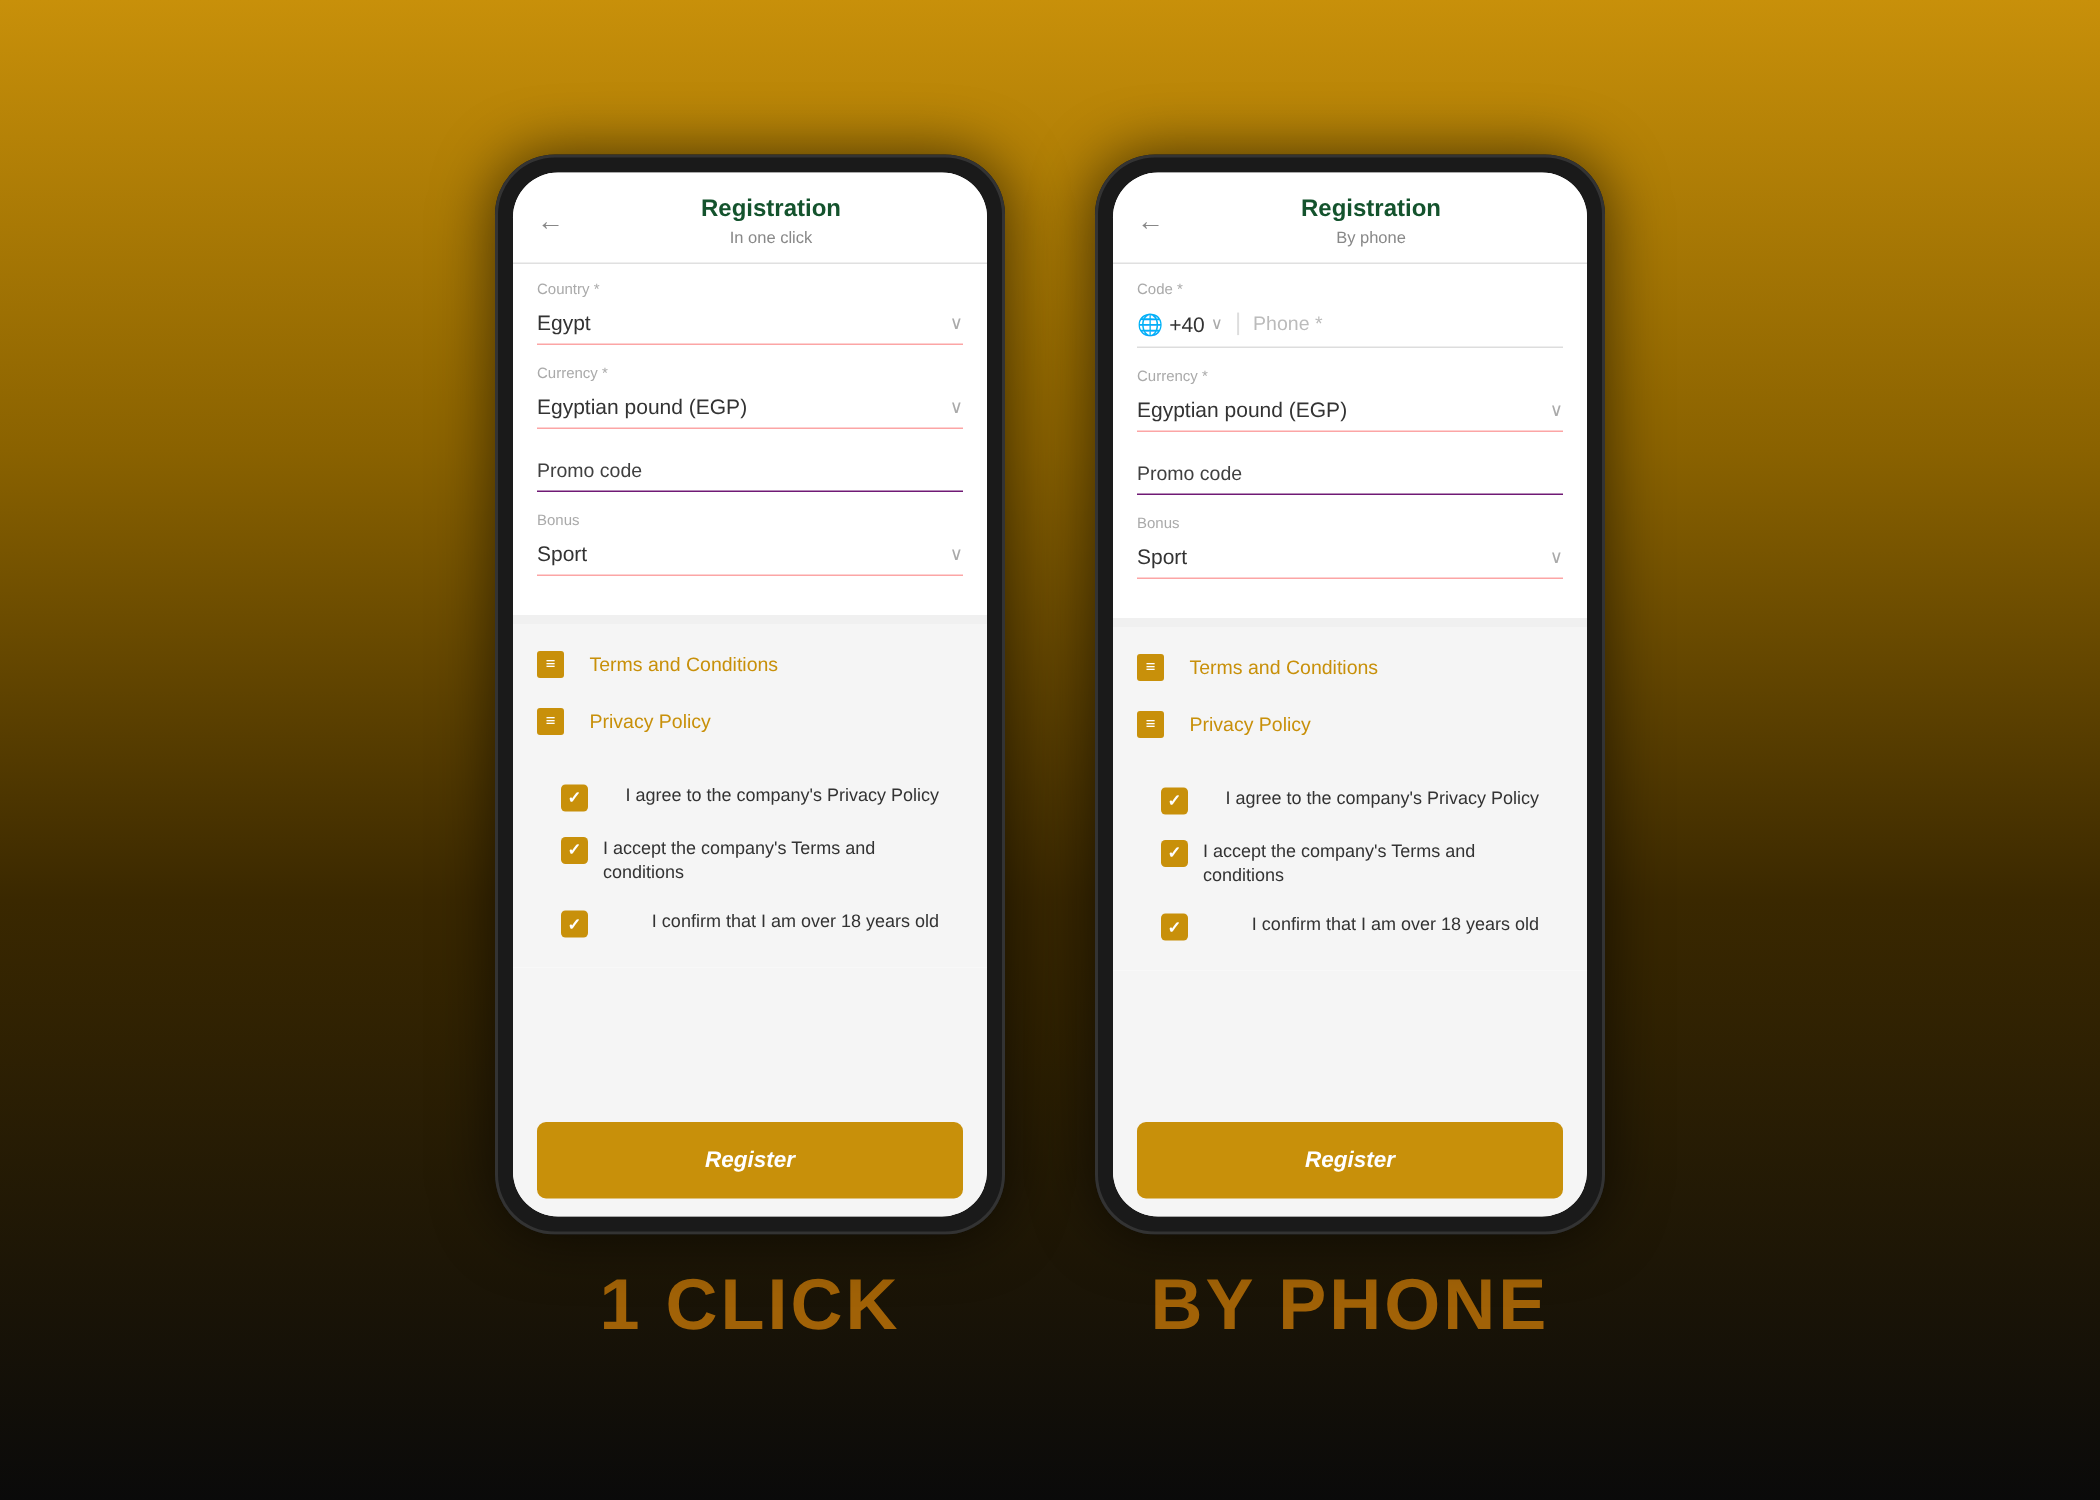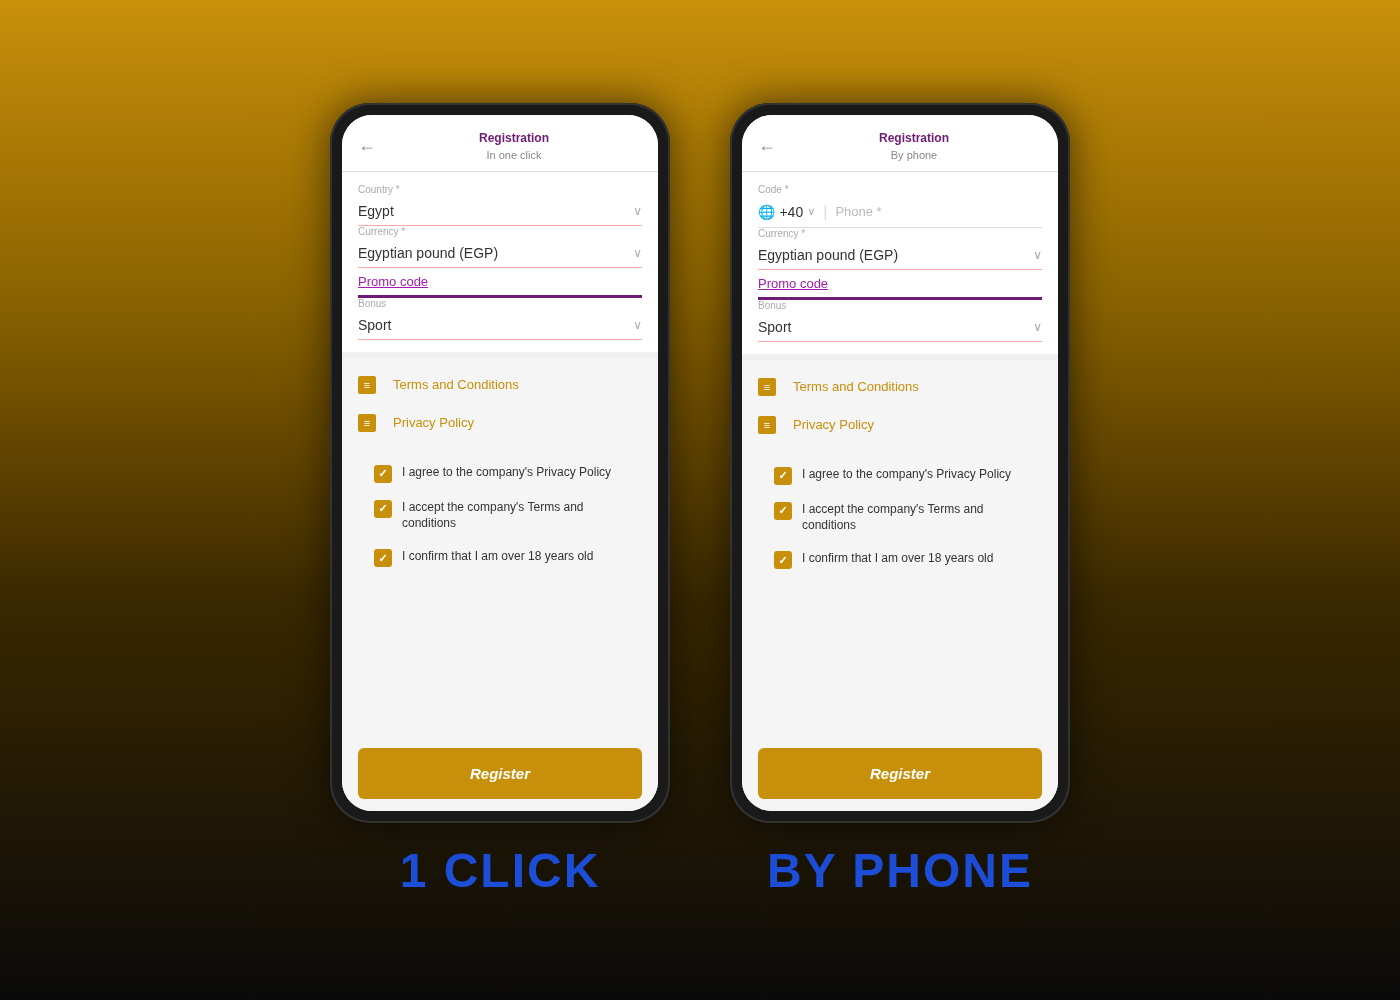--- a/index.html
+++ b/index.html
@@ -23,21 +23,21 @@
     }
 
     .phone-section {
       display: flex;
       flex-direction: column;
       align-items: center;
       gap: 20px;
     }
 
     .phone-label {
-      color: #1d4ed8;
+      color: #a16207;
       font-size: 48px;
       font-weight: 900;
       letter-spacing: 2px;
       text-align: center;
     }
 
     .phone-device {
       width: 340px;
       height: 720px;
       background: #1a1a1a;
@@ -70,38 +70,39 @@
       font-size: 18px;
       margin-right: 10px;
     }
 
     .header-title-block {
       flex: 1;
       text-align: center;
     }
 
     .header-title {
-      font-size: 12px;
+      font-size: 16px;
       font-weight: bold;
-      color: #701a75;
+      color: #14532d;
     }
 
     .header-subtitle {
       font-size: 11px;
       color: #888;
       margin-top: 4px;
     }
 
     .form-section {
       padding: 12px 16px;
       background: #fff;
       border-bottom: 6px solid #f0f0f0;
     }
 
     .field-group {
+      margin-bottom: 14px;
     }
 
     .field-label {
       font-size: 10px;
       color: #aaa;
       margin-bottom: 2px;
     }
 
     .field-input {
       width: 100%;
@@ -114,26 +115,25 @@
       align-items: center;
       justify-content: space-between;
     }
 
     .field-input .chevron {
       color: #aaa;
       font-size: 12px;
     }
 
     .field-placeholder {
-      color: #a21caf;
+      color: #404040;
       font-size: 13px;
       padding: 6px 0;
-      border-bottom: 3px solid #701a75;
+      border-bottom: 1px solid #701a75;
       width: 100%;
-      text-decoration: underline;
     }
 
     .phone-code-row {
       display: flex;
       align-items: center;
       border-bottom: 1px solid #ddd;
       padding: 6px 0;
       gap: 8px;
     }
 
@@ -190,20 +190,21 @@
     .checkbox-section {
       padding: 6px 16px 12px;
       background: #f5f5f5;
     }
 
     .checkbox-item {
       display: flex;
       align-items: flex-start;
       gap: 10px;
       padding: 8px 16px;
+      justify-content: space-between;
     }
 
     .checkbox-box {
       width: 18px;
       height: 18px;
       background: #c8900a;
       border-radius: 3px;
       display: flex;
       align-items: center;
       justify-content: center;

